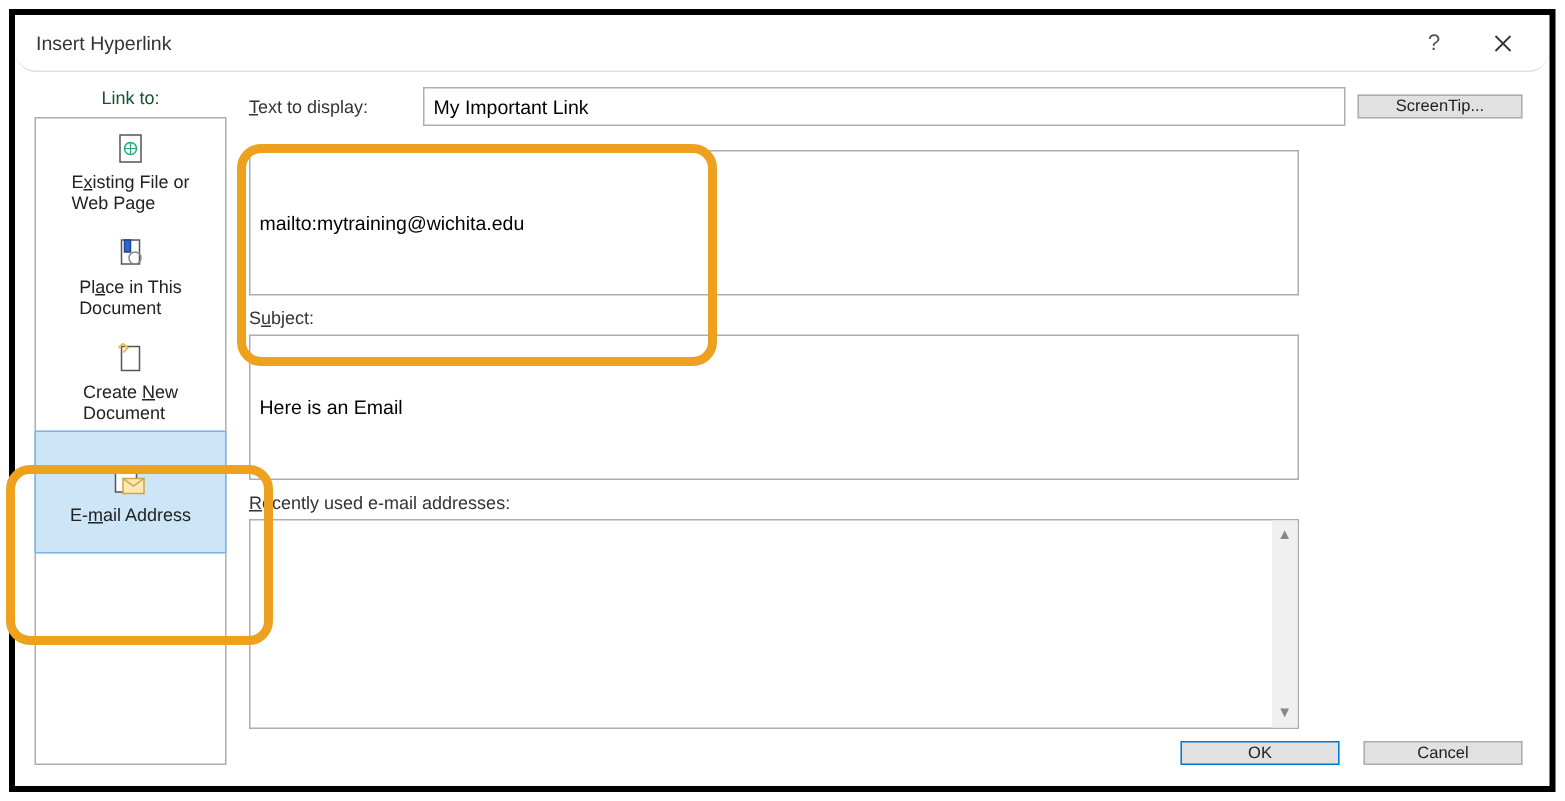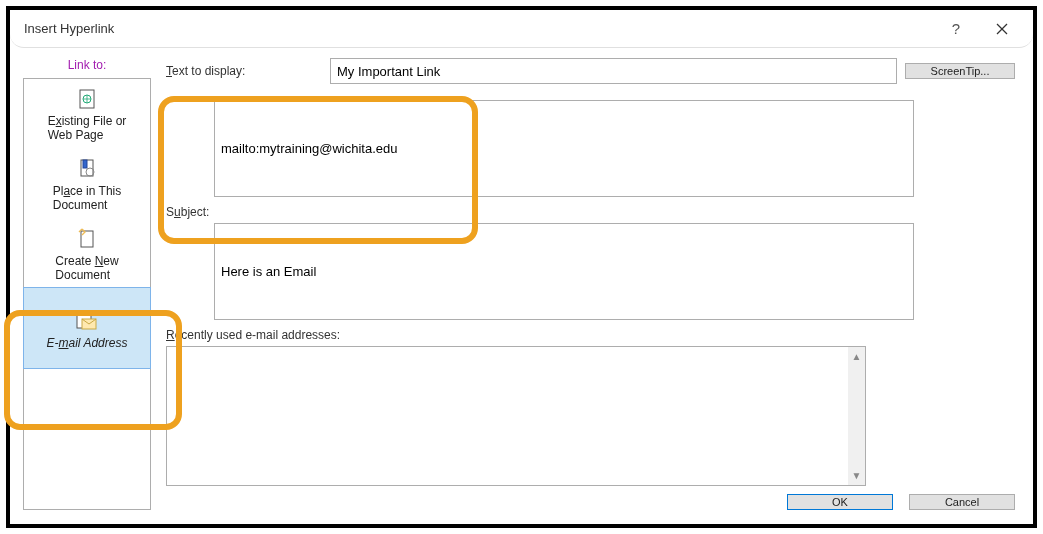--- a/index.html
+++ b/index.html
@@ -51,21 +51,21 @@
     position: relative;
   }
   .leftcol {
     width: 138px;
     display: flex;
     flex-direction: column;
     align-items: center;
   }
   .linkto-label {
     font-size: 12px;
-    color: #a21caf;
+    color: #14532d;
     margin-bottom: 6px;
     align-self: center;
   }
   .linkto-box {
     width: 128px;
     border: 1px solid #adadad;
     background: #fff;
     flex: 1;
     display: flex;
     flex-direction: column;
@@ -79,21 +79,20 @@
     text-align: left;
     font-size: 12px;
     line-height: 1.2;
     color: #222;
     gap: 3px;
   }
   .linkto-item.selected {
     background: #cde6f7;
     border: 1px solid #7eb4ea;
     margin: -1px;
-    font-style: italic;
   }
   .linkto-item.tall { min-height: 82px; justify-content: center; }
   .linkto-icon {
     width: 32px;
     height: 24px;
     display: flex;
     align-items: center;
     justify-content: center;
   }
   .rightcol {
@@ -114,21 +113,20 @@
   }
   .input {
     flex: 1;
     height: 26px;
     border: 1px solid #adadad;
     background: #fff;
     padding: 0 6px;
     font-size: 13px;
     color: #000;
     font-family: inherit;
-    margin-left: 48px;
   }
   .btn {
     height: 16px;
     min-width: 110px;
     border: 1px solid #adadad;
     background: #e1e1e1;
     font-size: 11px;
     color: #222;
     display: inline-flex;
     align-items: center;

